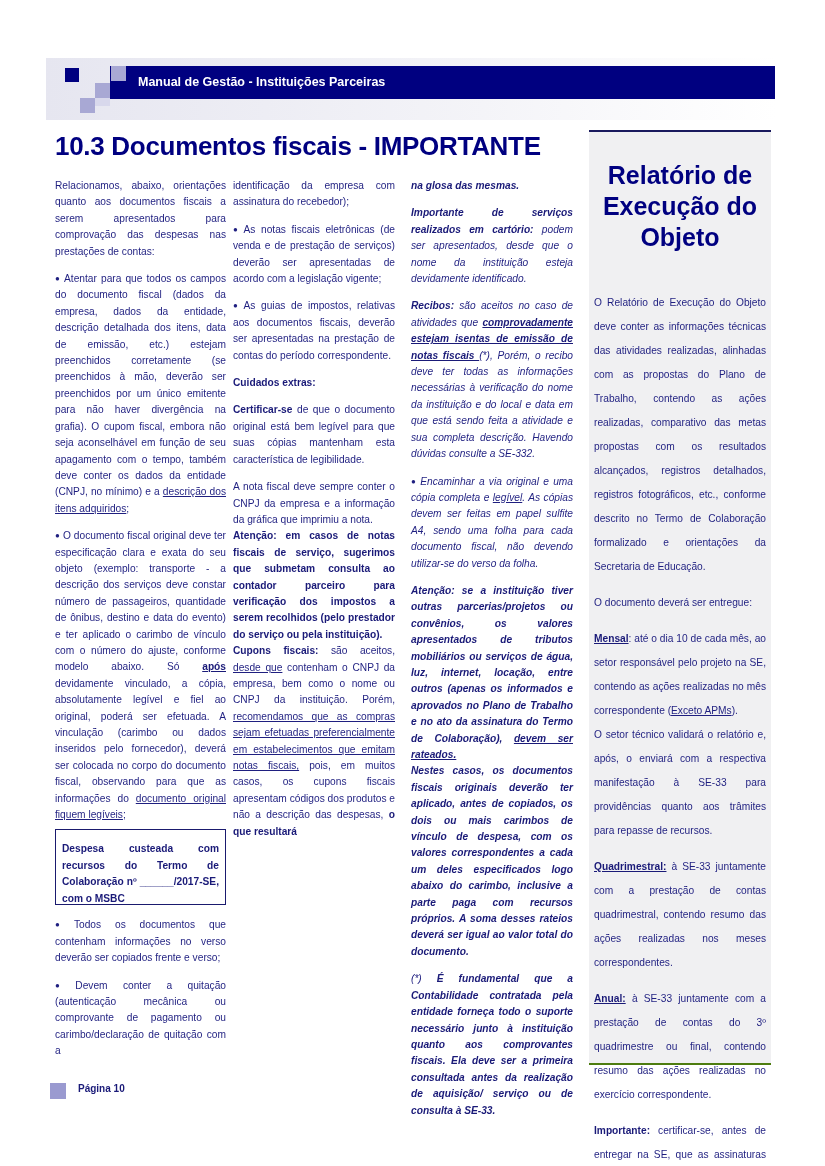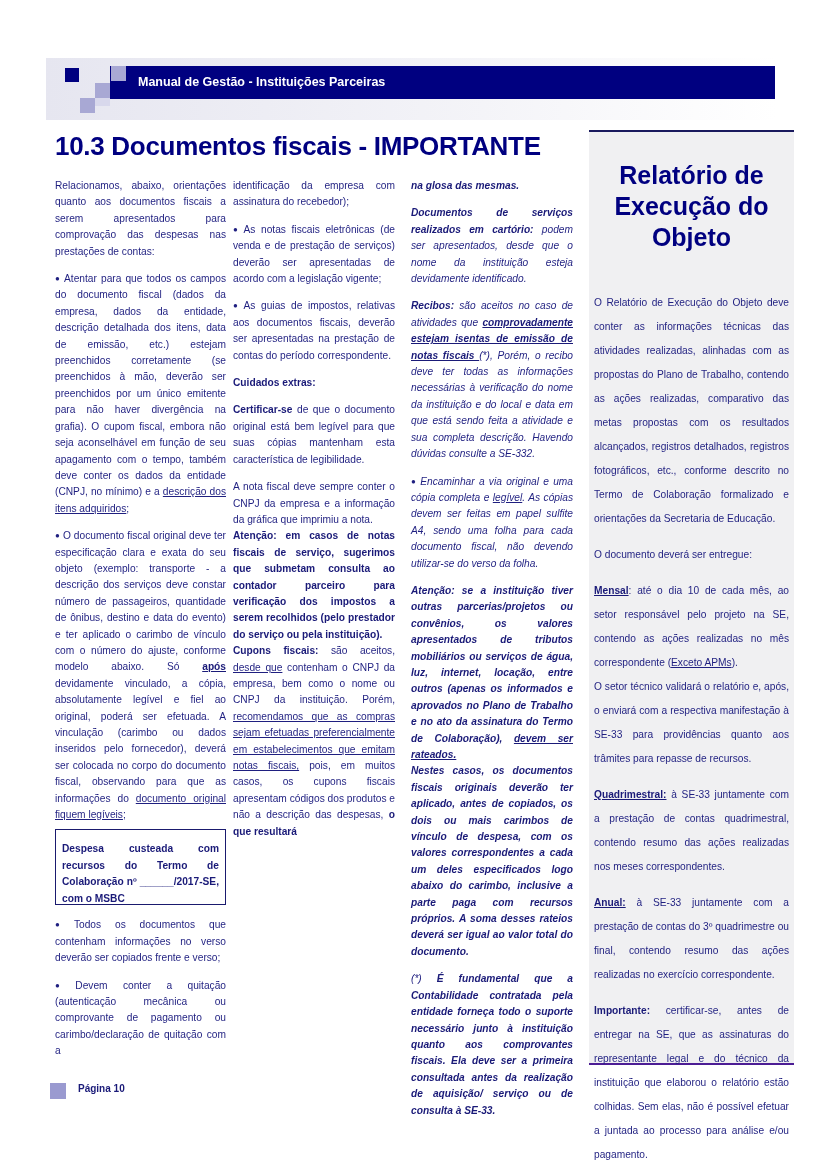--- a/index.html
+++ b/index.html
@@ -27,21 +27,21 @@
   .c1 { left: 55px; top: 178px; width: 171px; }
   .c2 { left: 233px; top: 178px; width: 162px; }
   .c3 { left: 411px; top: 178px; width: 162px; font-style: italic; }
   b, .b { font-weight: bold; color: #1a1a78; }
   u, .u { text-decoration: underline; }
   .bullet::before { content: "\25CF"; font-size: 8px; margin-right: 3px; vertical-align: 1px; }
 
   .box { border: 1.5px solid #1a1a6e; padding: 11px 6px 14px 6px; margin: 2px 0 12px 0; font-weight: bold; color: #1a1a78; height: 76px; }
 
   
-  .side { position: absolute; left: 589px; top: 130px; width: 205px; height: 935px; background: #f0f0f2; border-top: 2px solid #1a1a5e; border-bottom: 2px solid #4c1d95; }
+  .side { position: absolute; left: 589px; top: 130px; width: 182px; height: 935px; background: #f0f0f2; border-top: 2px solid #1a1a5e; border-bottom: 2px solid #4d7c0f; }
   .side-title { text-align: center; font-size: 25px; line-height: 31px; color: #000080; margin-top: 28px; margin-bottom: 38px; }
   .side-body { padding: 0 5px 0 5px; font-size: 10.2px; line-height: 24px; text-align: justify; color: #1f1f80; }
   .side-body p { margin-bottom: 12px; }
   .side-body p.tight { margin-bottom: 0; }
 
   
   .ft-sq { position: absolute; left: 50px; top: 1083px; width: 16px; height: 16px; background: #9a9ad0; }
   .ft-txt { position: absolute; left: 78px; top: 1083px; font-size: 10px; font-weight: bold; color: #1a1a78; }
 </style>
 </head>
@@ -73,21 +73,21 @@
   <p class="bullet">As guias de impostos, relativas aos documentos fiscais, deverão ser apresentadas na prestação de contas do período correspondente.</p>
   <p class="b">Cuidados extras:</p>
   <p><b>Certificar-se</b><span> de que o documento original está bem legível para que suas cópias mantenham esta característica de legibilidade.</span></p>
   <p class="tight">A nota fiscal deve sempre conter o CNPJ da empresa e a informação da gráfica que imprimiu a nota.</p>
   <p class="tight b">Atenção: em casos de notas fiscais de serviço, sugerimos que submetam consulta ao contador parceiro para verificação dos impostos a serem recolhidos (pelo prestador do serviço ou pela instituição).</p>
   <p class="tight"><b>Cupons fiscais:</b><span> são aceitos, </span><u>desde que</u><span> contenham o CNPJ da empresa, bem como o nome ou CNPJ da instituição. Porém, </span><u>recomendamos que as compras sejam efetuadas preferencialmente em estabelecimentos que emitam notas fiscais,</u><span> pois, em muitos casos, os cupons fiscais apresentam códigos dos produtos e não a descrição das despesas, </span><b>o que resultará</b></p>
 </div>
 
 <div class="col c3">
   <p class="b">na glosa das mesmas.</p>
-  <p><b>Documentos de serviços realizados em cartório:</b><span> podem ser apresentados, desde que o nome da instituição esteja devidamente identificado.</span></p>
+  <p><b>Importante de serviços realizados em cartório:</b><span> podem ser apresentados, desde que o nome da instituição esteja devidamente identificado.</span></p>
   <p><b>Recibos:</b><span> são aceitos no caso de atividades que </span><u class="b">comprovadamente estejam isentas de emissão de notas fiscais </u><span>(*), Porém, o recibo deve ter todas as informações necessárias à verificação do nome da instituição e do local e data em que está sendo feita a atividade e sua completa descrição. Havendo dúvidas consulte a SE-332.</span></p>
   <p class="bullet"><span>Encaminhar a via original e uma cópia completa e </span><u>legível</u><span>. As cópias devem ser feitas em papel sulfite A4, sendo uma folha para cada documento fiscal, não devendo utilizar-se do verso da folha.</span></p>
   <p class="tight b"><span>Atenção: se a instituição tiver outras parcerias/projetos ou convênios, os valores apresentados de tributos mobiliários ou serviços de água, luz, internet, locação, entre outros (apenas os informados e aprovados no Plano de Trabalho e no ato da assinatura do Termo de Colaboração), </span><u>devem ser rateados.</u></p>
   <p class="b">Nestes casos, os documentos fiscais originais deverão ter aplicado, antes de copiados, os dois ou mais carimbos de vínculo de despesa, com os valores correspondentes a cada um deles especificados logo abaixo do carimbo, inclusive a parte paga com recursos próprios. A soma desses rateios deverá ser igual ao valor total do documento.</p>
   <p><span>(*) </span><b>É fundamental que a Contabilidade contratada pela entidade forneça todo o suporte necessário junto à instituição quanto aos comprovantes fiscais. Ela deve ser a primeira consultada antes da realização de aquisição/ serviço ou de consulta à SE-33.</b></p>
 </div>
 
 <aside class="side">
   <h2 class="side-title">Relatório de Execução do Objeto</h2>
   <div class="side-body">

